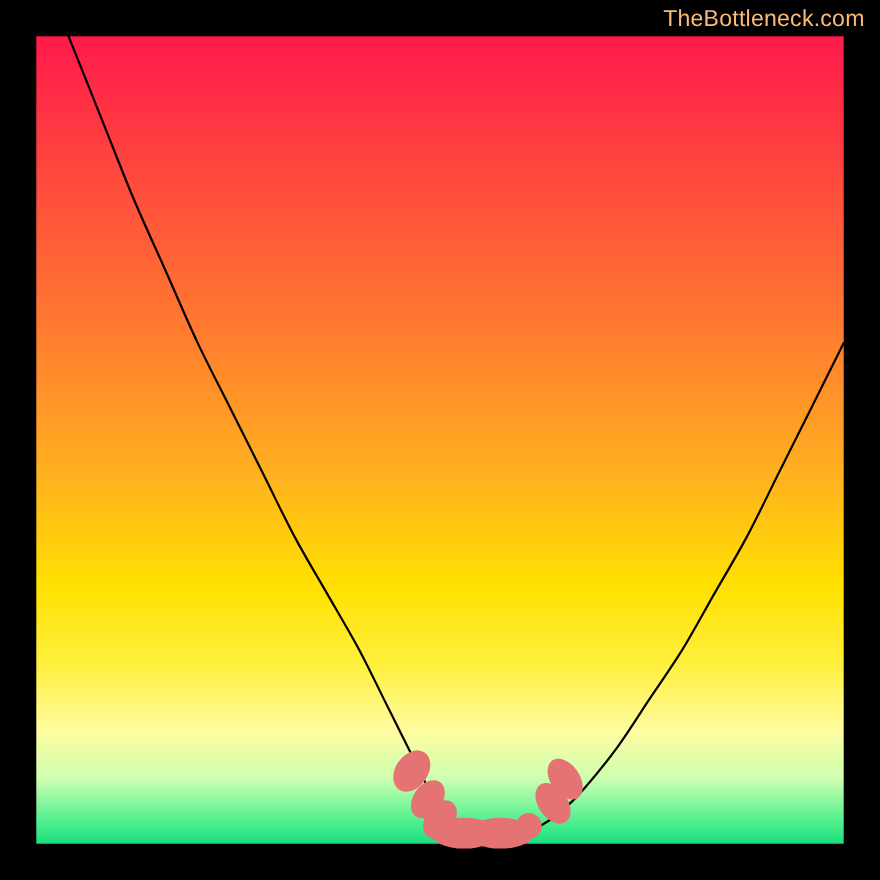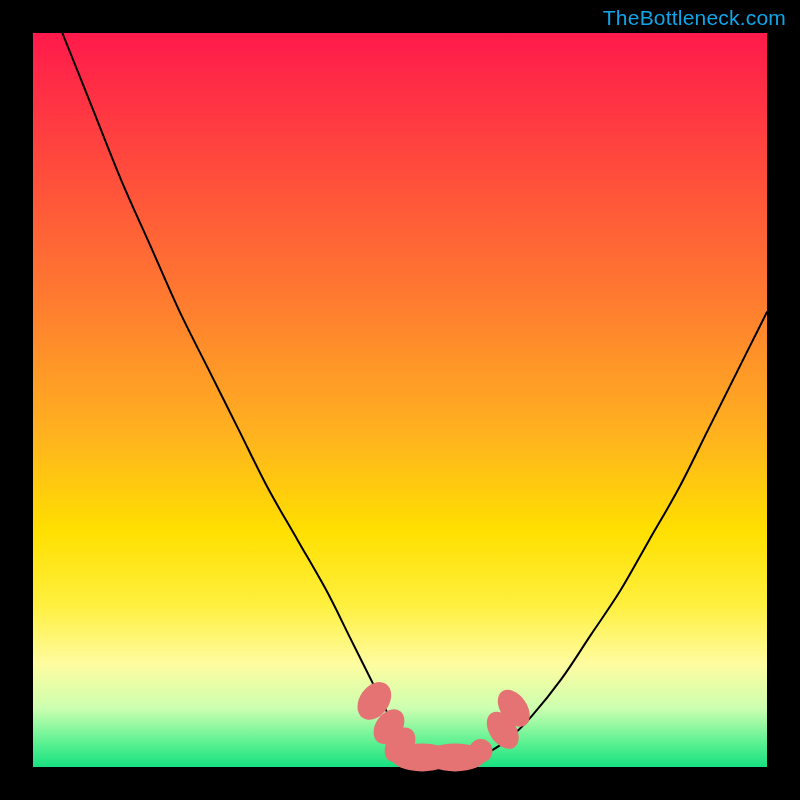--- a/index.html
+++ b/index.html
@@ -35,21 +35,21 @@
       #fff040 78%,
       #fffca0 86%,
       #ccffb0 92%,
       #55f090 97%,
       #18e080 100%);
   }
   .watermark {
     position: absolute;
     top: 6px;
     right: 14px;
-    color: #0ea5e9;
+    color: #fdba74;
     font-size: 21px;
     font-weight: 500;
     letter-spacing: 0.2px;
     user-select: none;
   }
   svg.curve-layer {
     position: absolute;
     left: 0;
     top: 0;
     width: 734px;

